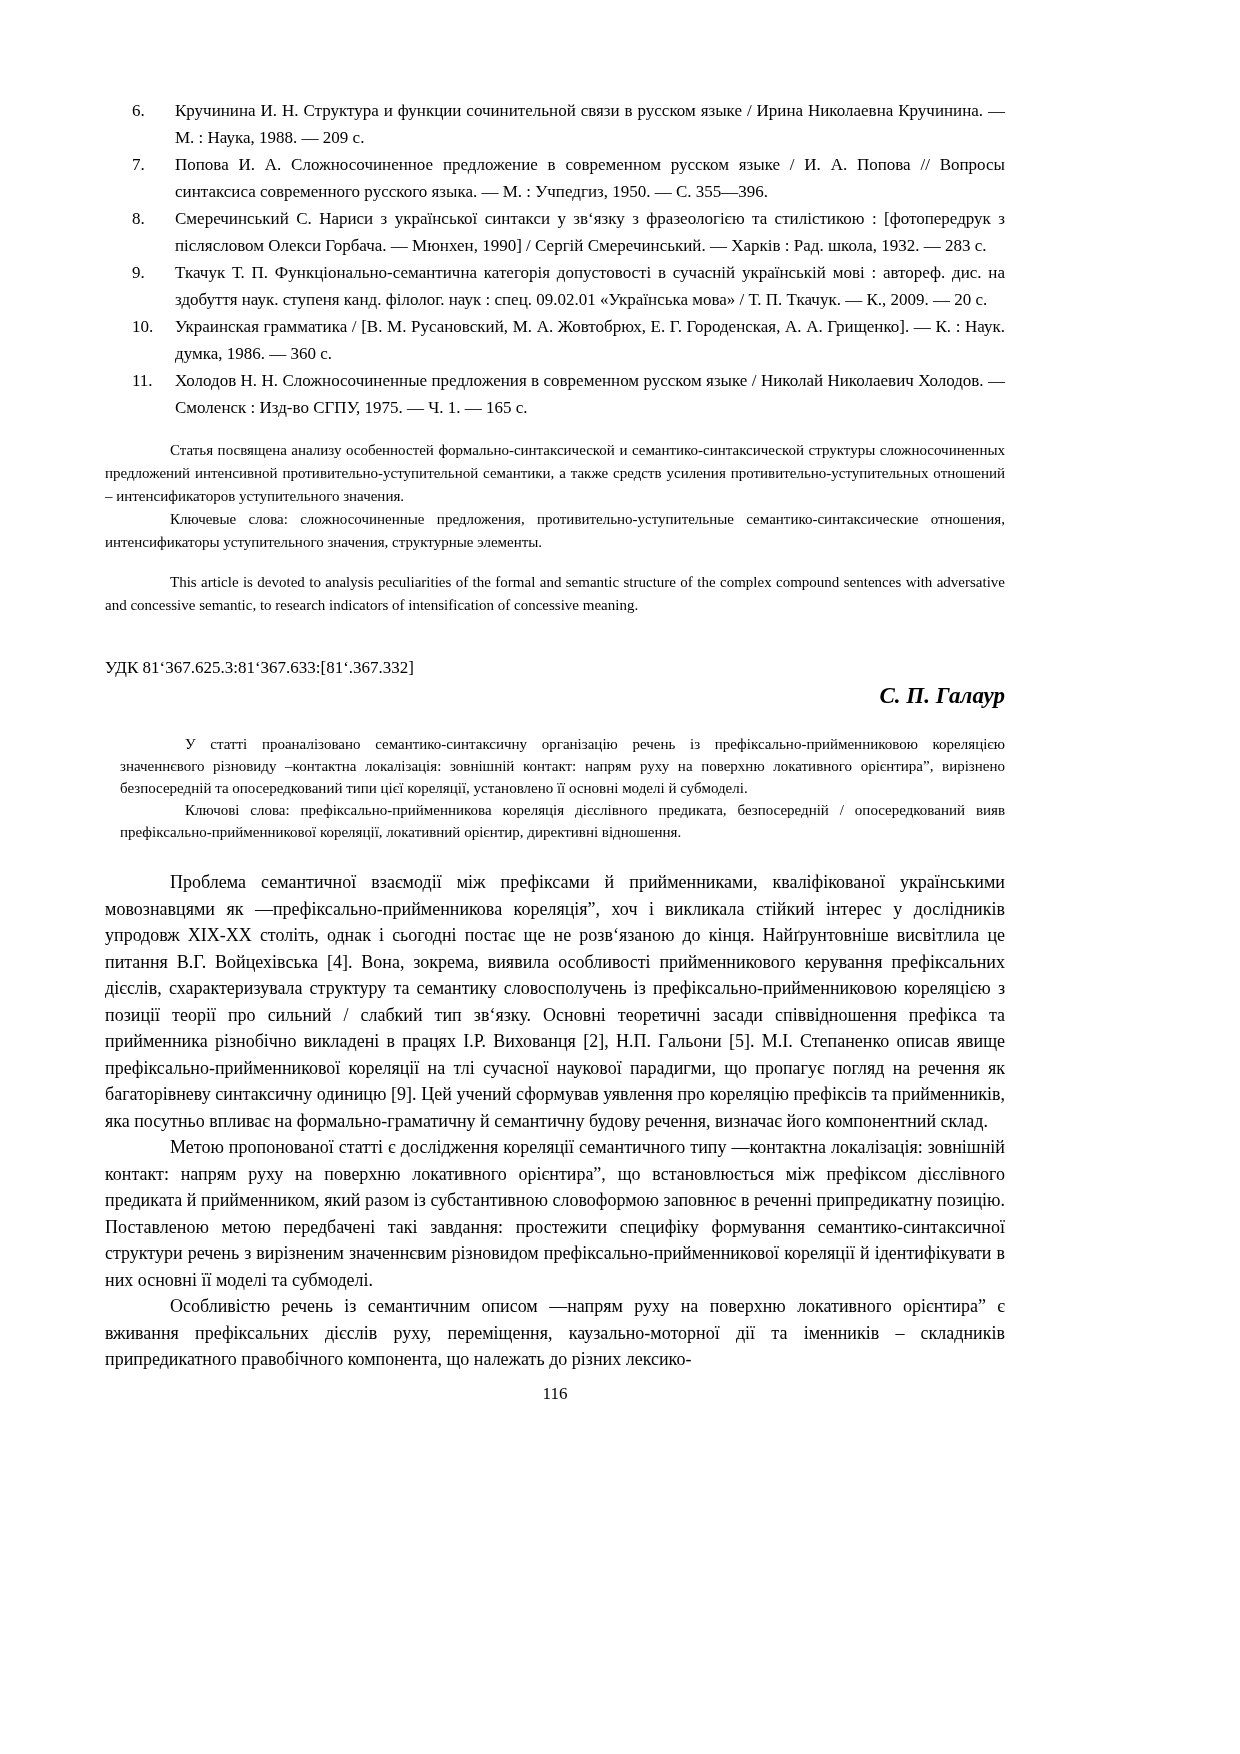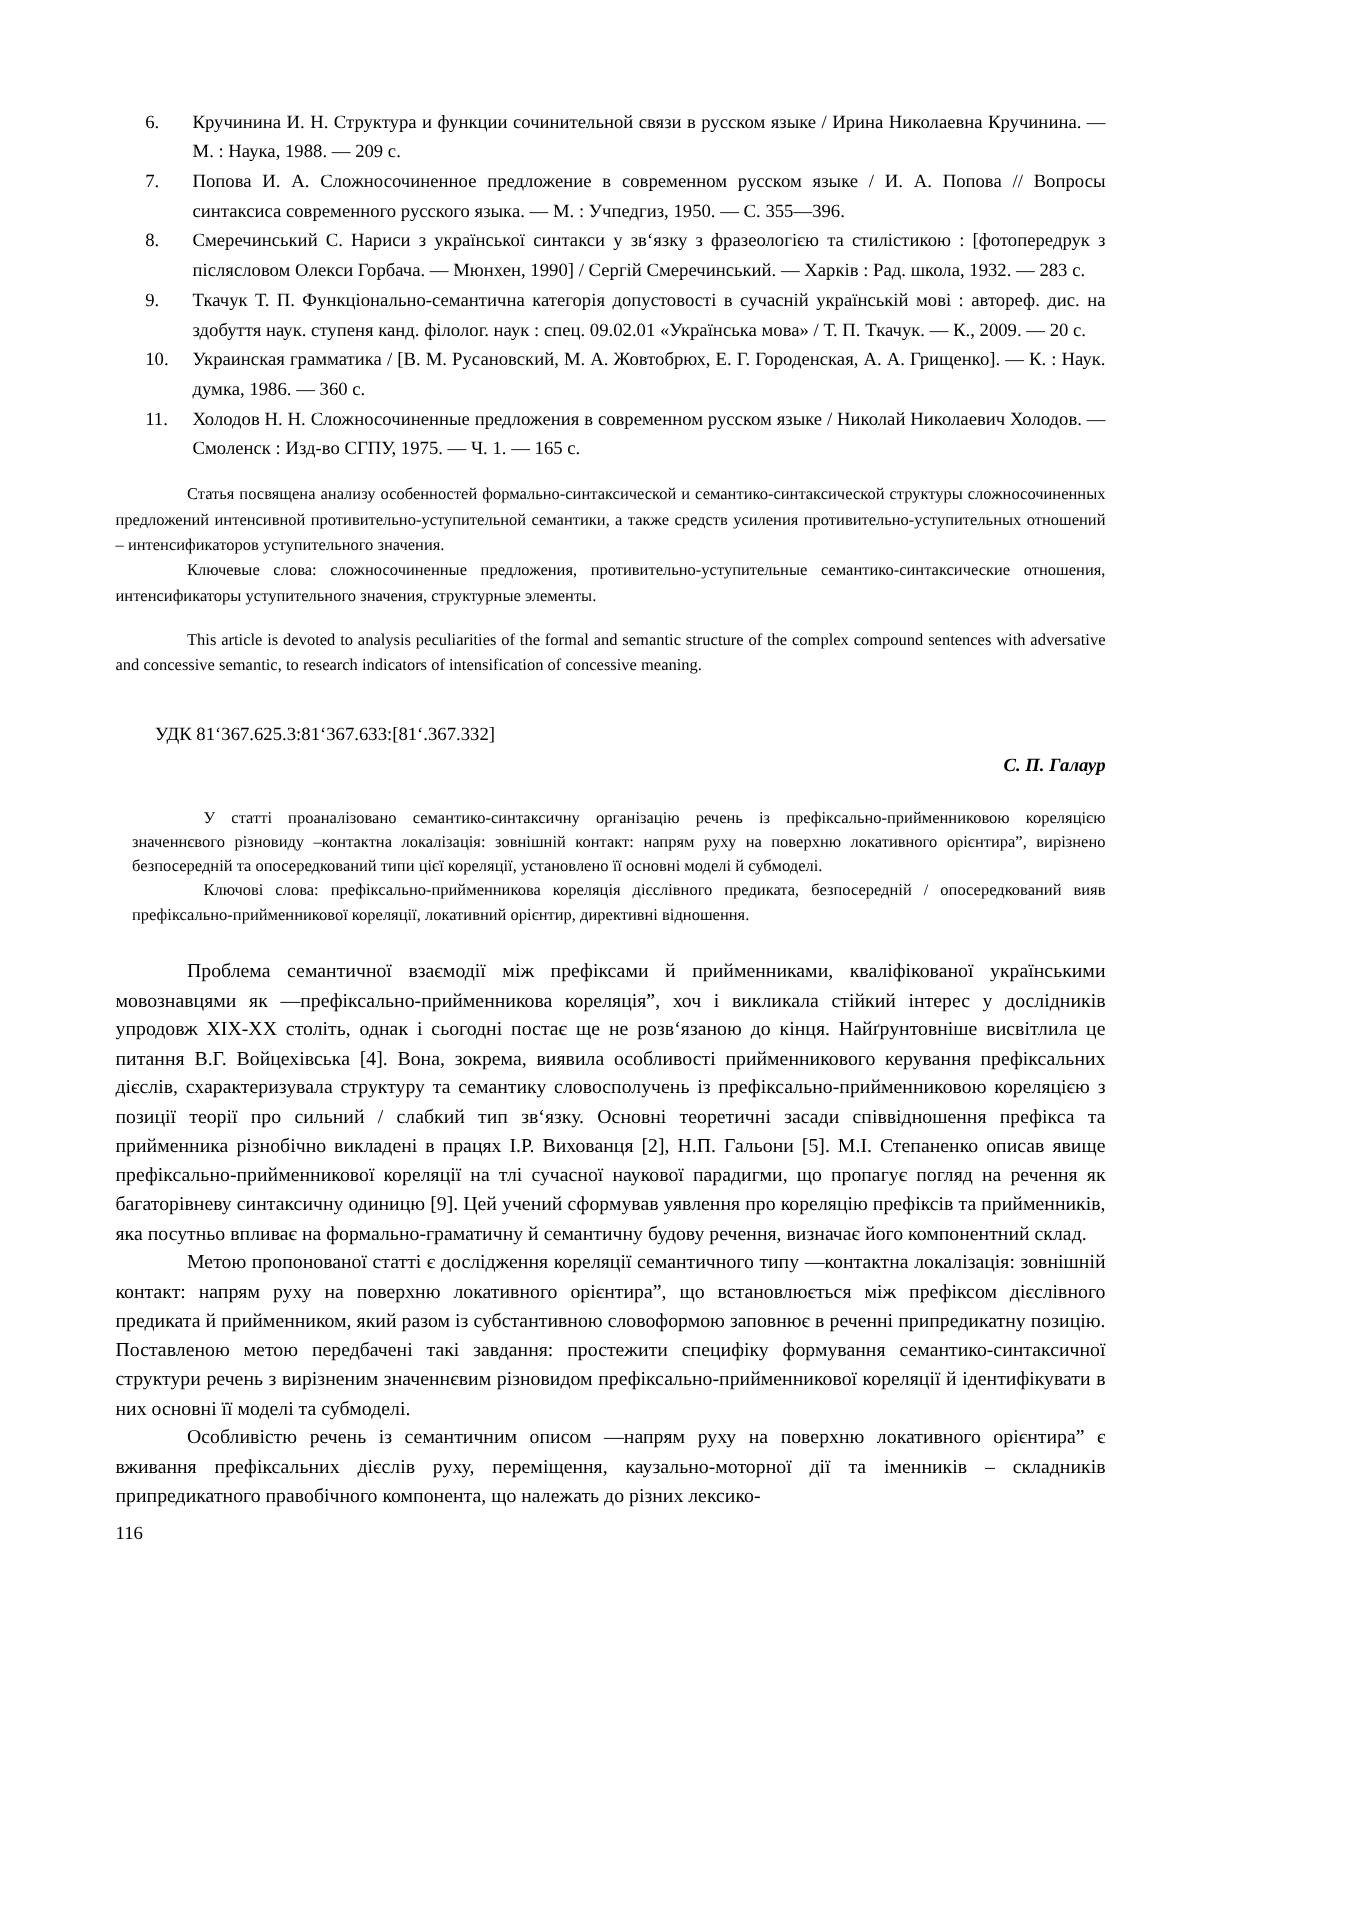--- a/index.html
+++ b/index.html
@@ -29,40 +29,40 @@
     box-sizing: border-box;
   }
   .ref .txt { flex: 1; text-align: justify; }
   
   .annot { font-size: 15px; }
   .annot p { margin: 0; text-indent: 65px; text-align: justify; }
   .annot-ru { margin-top: 18px; line-height: 23px; }
   .annot-en { margin-top: 17px; line-height: 22.5px; }
   .annot-uk { margin-top: 26px; line-height: 22px; margin-left: 15px; }
   
-  .udc { margin-top: 40px; font-size: 17px; line-height: 23px; margin-left: 36px; }
+  .udc { margin-top: 40px; font-size: 17px; line-height: 23px; }
   .author {
     margin-top: 5px;
-    font-size: 17px;
+    font-size: 23px;
     line-height: 23px;
     font-weight: bold;
     font-style: italic;
     text-align: right;
   }
   .title {
     margin-top: 17px;
     font-size: 17.5px;
     line-height: 26px;
     font-weight: bold;
     text-align: center;
   }
   
   .body-text { margin-top: 26px; font-size: 18px; line-height: 26.5px; }
   .body-text p { margin: 0; text-indent: 65px; text-align: justify; }
-  .page-num { margin-top: 9px; font-size: 17px; line-height: 23px; }
+  .page-num { margin-top: 9px; font-size: 17px; line-height: 23px; text-align: center; }
 </style>
 </head>
 <body>
 
 <div class="page">
   <div class="content">
 
     <div class="ref-list">
       <div class="ref">
         <span class="num">6.</span>

